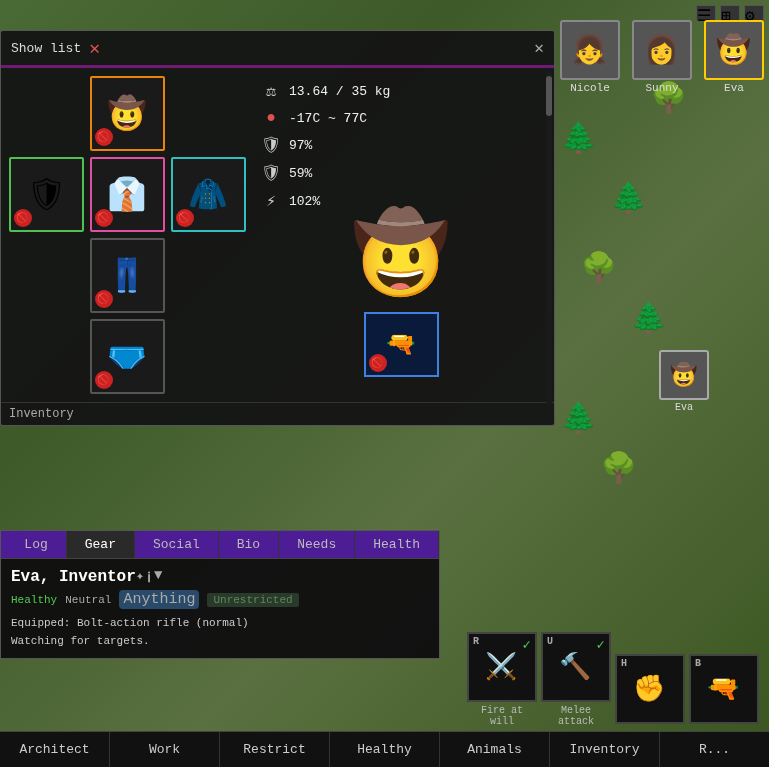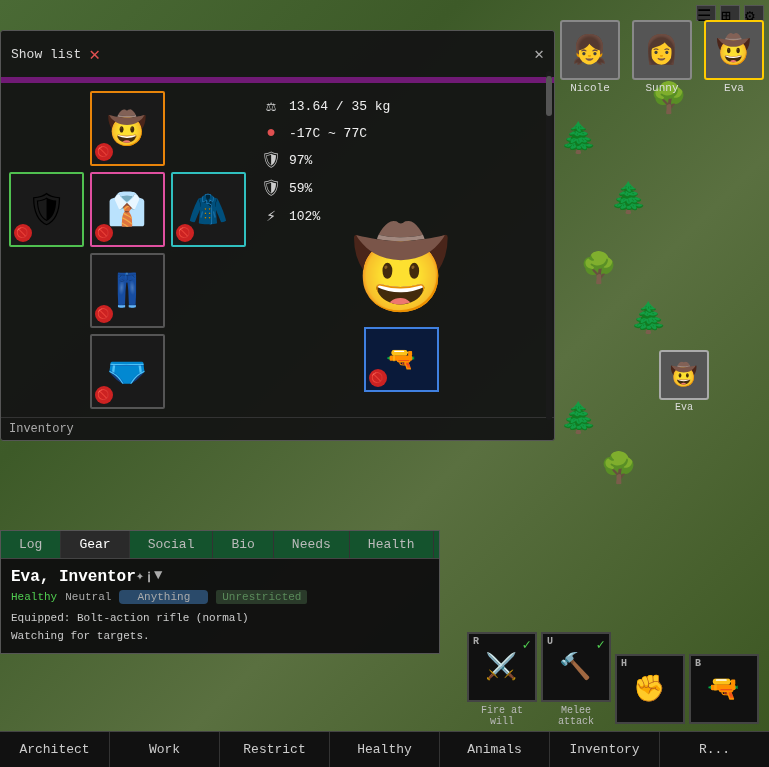--- a/index.html
+++ b/index.html
@@ -96,22 +96,22 @@
       left: 0px;
       width: 555px;
       background: rgba(20, 20, 20, 0.95);
       border: 1px solid #555;
       border-radius: 3px;
     }
 
     .panel-header {
       display: flex;
       align-items: center;
-      padding: 12px 10px;
-      border-bottom: 6px solid #701a75;
+      padding: 6px 10px;
+      border-bottom: 3px solid #701a75;
     }
     .show-list-label {
       color: #ddd;
       font-size: 13px;
       margin-right: 8px;
     }
     .close-x {
       color: #e05050;
       font-size: 18px;
       font-weight: bold;
@@ -241,22 +241,23 @@
       position: absolute;
       top: 530px;
       left: 0;
       width: 440px;
       background: rgba(15,15,15,0.97);
       border: 1px solid #555;
     }
 
     .tabs-row {
       display: flex;
-      background: #14532d;
+      background: #4c1d95;
       border-bottom: 1px solid #444;
+      justify-content: flex-end;
     }
     .tab-btn {
       padding: 6px 18px;
       color: #bbb;
       font-size: 13px;
       cursor: pointer;
       border-right: 1px solid #333;
       background: transparent;
     }
     .tab-btn.active {
@@ -295,22 +296,22 @@
       color: #50cc50;
       font-size: 11px;
     }
     .mood-badge {
       color: #aaa;
       font-size: 11px;
     }
     .restriction-badge {
       background: #2a4a6a;
       color: #aaa;
-      font-size: 11px;
-      padding: 1px 18px;
+      font-size: 15px;
+      padding: 1px 4px;
       border-radius: 4px;
     }
     .unrestricted-badge {
       background: #2a3a2a;
       color: #5a8a5a;
       font-size: 11px;
       padding: 1px 6px;
       border-radius: 2px;
     }
 

